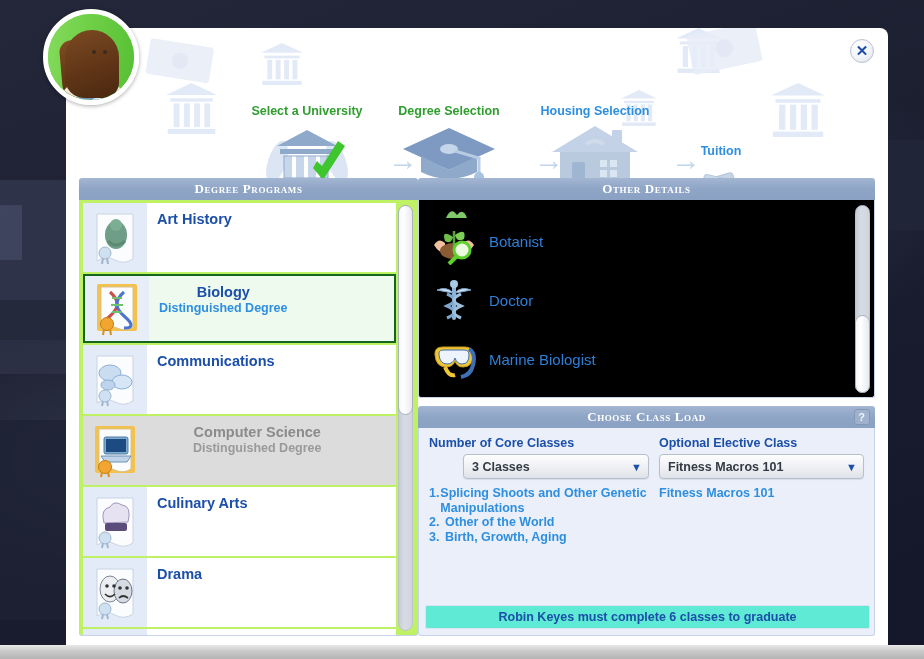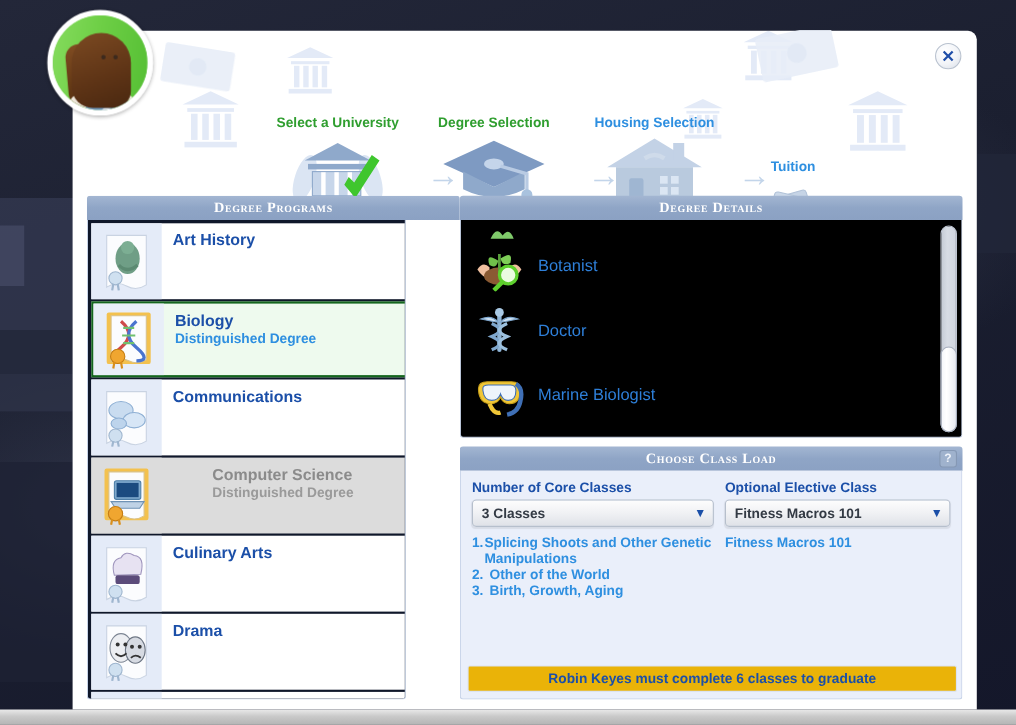--- a/index.html
+++ b/index.html
@@ -80,23 +80,23 @@
   .panel-head .help {
     position:absolute; right:5px; top:3px; width:16px; height:16px; border-radius:3px;
     background:#9fb2cd; border:1px solid #8598b4; color:#eef3fa; font-size:11px;
     font-weight:bold; line-height:14px; text-align:center; cursor:pointer;
     font-family:"Liberation Sans",sans-serif; font-variant:normal;
   }
 
   
   #leftpanel { position:absolute; left:13px; top:150px; width:339px; height:458px; }
   #leftlist {
-    position:absolute; left:0; top:22px; width:290px; height:436px;
-    background:#0f172a; border:1px solid #c7d3e8; border-top:none;
-    border-radius:0 0 3px 3px; overflow:hidden;
+    position:absolute; left:0; top:22px; width:339px; height:436px;
+    background:#bef264; border:1px solid #c7d3e8; border-top:none;
+    border-radius:0 0 3px 3px; overflow:hidden;text-align:center;
   }
   #leftlist-inner { position:absolute; left:3px; top:3px; width:313px; }
   .prog-row {
     display:flex; align-items:stretch; height:69px; background:#ffffff;
     margin-bottom:2px;
   }
   .prog-row.selected { background:#eefaee; border:2px solid #14661e; height:69px; }
   .prog-row.disabled { background:#dcdcdc;gap:36px; }
   .prog-icon {
     width:64px; min-width:64px; background:#e4ebf8;
@@ -147,21 +147,21 @@
     background: linear-gradient(#fdfdfd 0%, #f0f1f4 50%, #dfe2e8 100%);
     display:flex; align-items:center; padding:0 6px 0 8px; cursor:pointer;
     box-shadow:0 1px 1px rgba(0,0,0,.08);
   }
   .dd .val { font-size:12.5px; font-weight:bold; color:#333a44; flex:1; }
   .dd .caret { color:#1b4fa8; font-size:11px; }
   .cls-item { font-size:12.5px; font-weight:bold; color:#2e8fe0; line-height:14.5px; display:flex; }
   .cls-num { width:16px; color:#2e8fe0; }
   #gradbar {
     position:absolute; left:6px; bottom:6px; width:445px; height:24px;
-    background:#eab308; border:1px solid #dbe3f1; border-radius:2px;
+    background:#5eead4; border:1px solid #dbe3f1; border-radius:2px;
     display:flex; align-items:center; justify-content:center;
     font-size:12.5px; font-weight:bold; color:#1b4fa8;
   }
 
   
   #avatar {
     position:absolute; left:43px; top:9px; width:96px; height:96px; border-radius:50%;
     border:5px solid #ffffff; overflow:hidden;
     background: linear-gradient(135deg,#7ed957 0%, #5fc93f 60%, #4cb832 100%);
     box-shadow:0 1px 4px rgba(0,0,0,.35);
@@ -476,21 +476,21 @@
         </div>
 
       </div>
 
       <div class="sbtrack" style="left:318px; top:5px; height:426px;"></div>
       <div class="sbthumb" style="left:318px; top:5px; height:210px;"></div>
     </div>
   </div>
 
   <div id="rightpanel">
-    <div class="panel-head">Degree Details</div>
+    <div class="panel-head">Other Details</div>
     <div id="detailsbody">
       <div id="clipped-top">
         <svg width="26" height="14" viewBox="0 0 26 14">
             <path d="M3 12 Q8 0 14 9 Q20 1 24 12" fill="#7fc96a"></path>
           </svg>
       </div>
 
       <div class="career-row" style="margin-top:12px;">
         <div class="career-art">
           <svg width="46" height="46" viewBox="0 0 46 46">
@@ -540,21 +540,21 @@
 
   <div id="loadpanel">
     <div class="panel-head">
       <span>Choose Class Load</span>
       <span class="help">?</span>
     </div>
     <div id="loadbody">
       <div style="display:flex; gap:10px;">
         <div style="width:220px;">
           <div class="fieldlabel">Number of Core Classes</div>
-          <div class="dd" style="margin-top:4px;">
+          <div class="dd" style="margin-top:4px;margin-left:34px;">
             <span class="val">3 Classes</span>
             <span class="caret">▼</span>
           </div>
           <div style="margin-top:7px;">
             <div class="cls-item">
               <span class="cls-num">1.</span>
               <span>Splicing Shoots and Other Genetic Manipulations</span>
             </div>
             <div class="cls-item">
               <span class="cls-num">2.</span>

